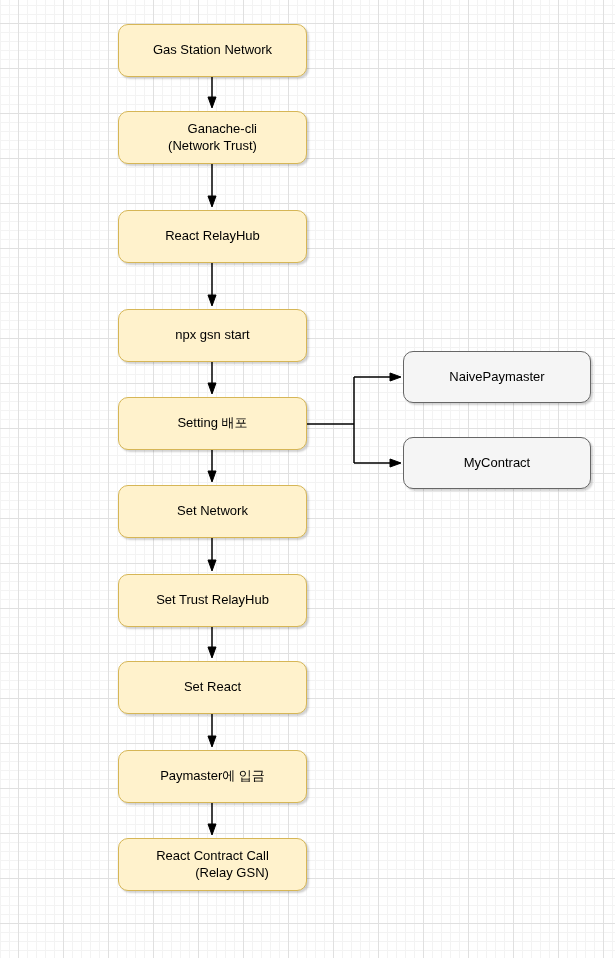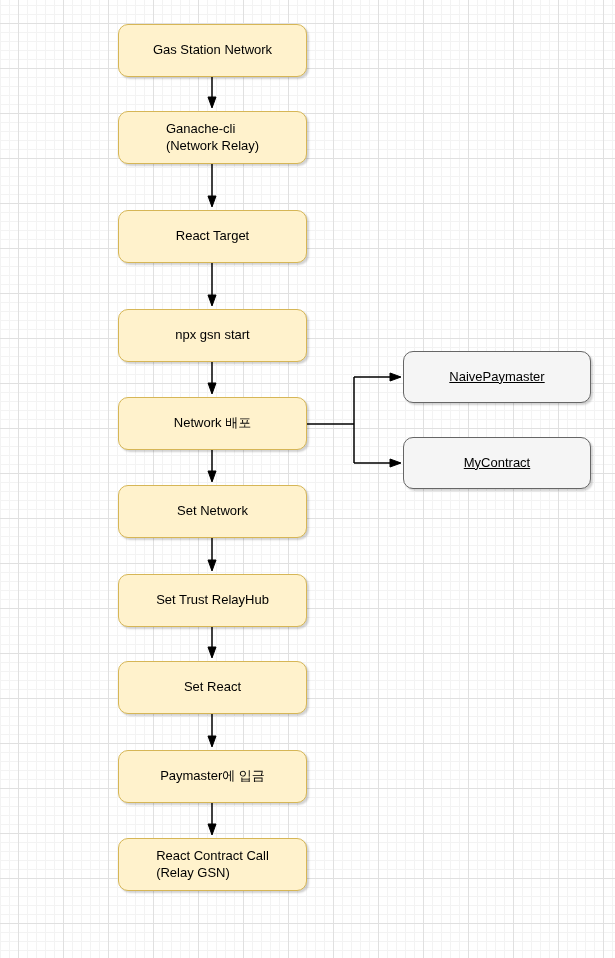--- a/index.html
+++ b/index.html
@@ -29,35 +29,34 @@
     position: absolute;
     left: 118px;
     width: 189px;
     height: 53px;
     background: var(--flow-node-fill, #FFF2CC);
     border: 1.5px solid var(--flow-node-border, #D6B656);
     border-radius: 10px;
     display: flex;
     align-items: center;
     justify-content: center;
-    text-align: left;
+    text-align: right;
     font-size: 13px;
     line-height: 1.3;
     color: #000;
     white-space: pre-line;
     box-shadow: 2px 2px 2px rgba(0,0,0,0.18);
     cursor: default;
   }
   .node.side {
     left: 403px;
     width: 188px;
     height: 52px;
     background: var(--side-node-fill, #F5F5F5);
     border: 1.5px solid var(--side-node-border, #666666);
-    text-decoration: underline;
   }
 </style>
 </head>
 <body>
 
 <div class="canvas">
 
   <svg class="edges" viewBox="0 0 615 958" xmlns="http://www.w3.org/2000/svg">
     <defs>
       <marker id="arrow" markerUnits="userSpaceOnUse" markerWidth="13" markerHeight="10" refX="11" refY="5" orient="auto">
@@ -76,24 +75,24 @@
       <line x1="212" y1="803" x2="212" y2="834" marker-end="url(#arrow)"></line>
       <line x1="307" y1="424" x2="354" y2="424"></line>
       <line x1="354" y1="377" x2="354" y2="463"></line>
       <line x1="354" y1="377" x2="400" y2="377" marker-end="url(#arrow)"></line>
       <line x1="354" y1="463" x2="400" y2="463" marker-end="url(#arrow)"></line>
     </g>
   </svg>
 
   <div class="node" style="top:24px">Gas Station Network</div>
   <div class="node" style="top:111px">Ganache-cli
-(Network Relay)</div>
-  <div class="node" style="top:210px">React Target</div>
+(Network Trust)</div>
+  <div class="node" style="top:210px">React RelayHub</div>
   <div class="node" style="top:309px">npx gsn start</div>
-  <div class="node" style="top:397px">Network 배포</div>
+  <div class="node" style="top:397px">Setting 배포</div>
   <div class="node" style="top:485px">Set Network</div>
   <div class="node" style="top:574px">Set Trust RelayHub</div>
   <div class="node" style="top:661px">Set React</div>
   <div class="node" style="top:750px">Paymaster에 입금</div>
   <div class="node" style="top:838px">React Contract Call
 (Relay GSN)</div>
 
   <div class="node side" style="top:351px">NaivePaymaster</div>
   <div class="node side" style="top:437px">MyContract</div>
 

